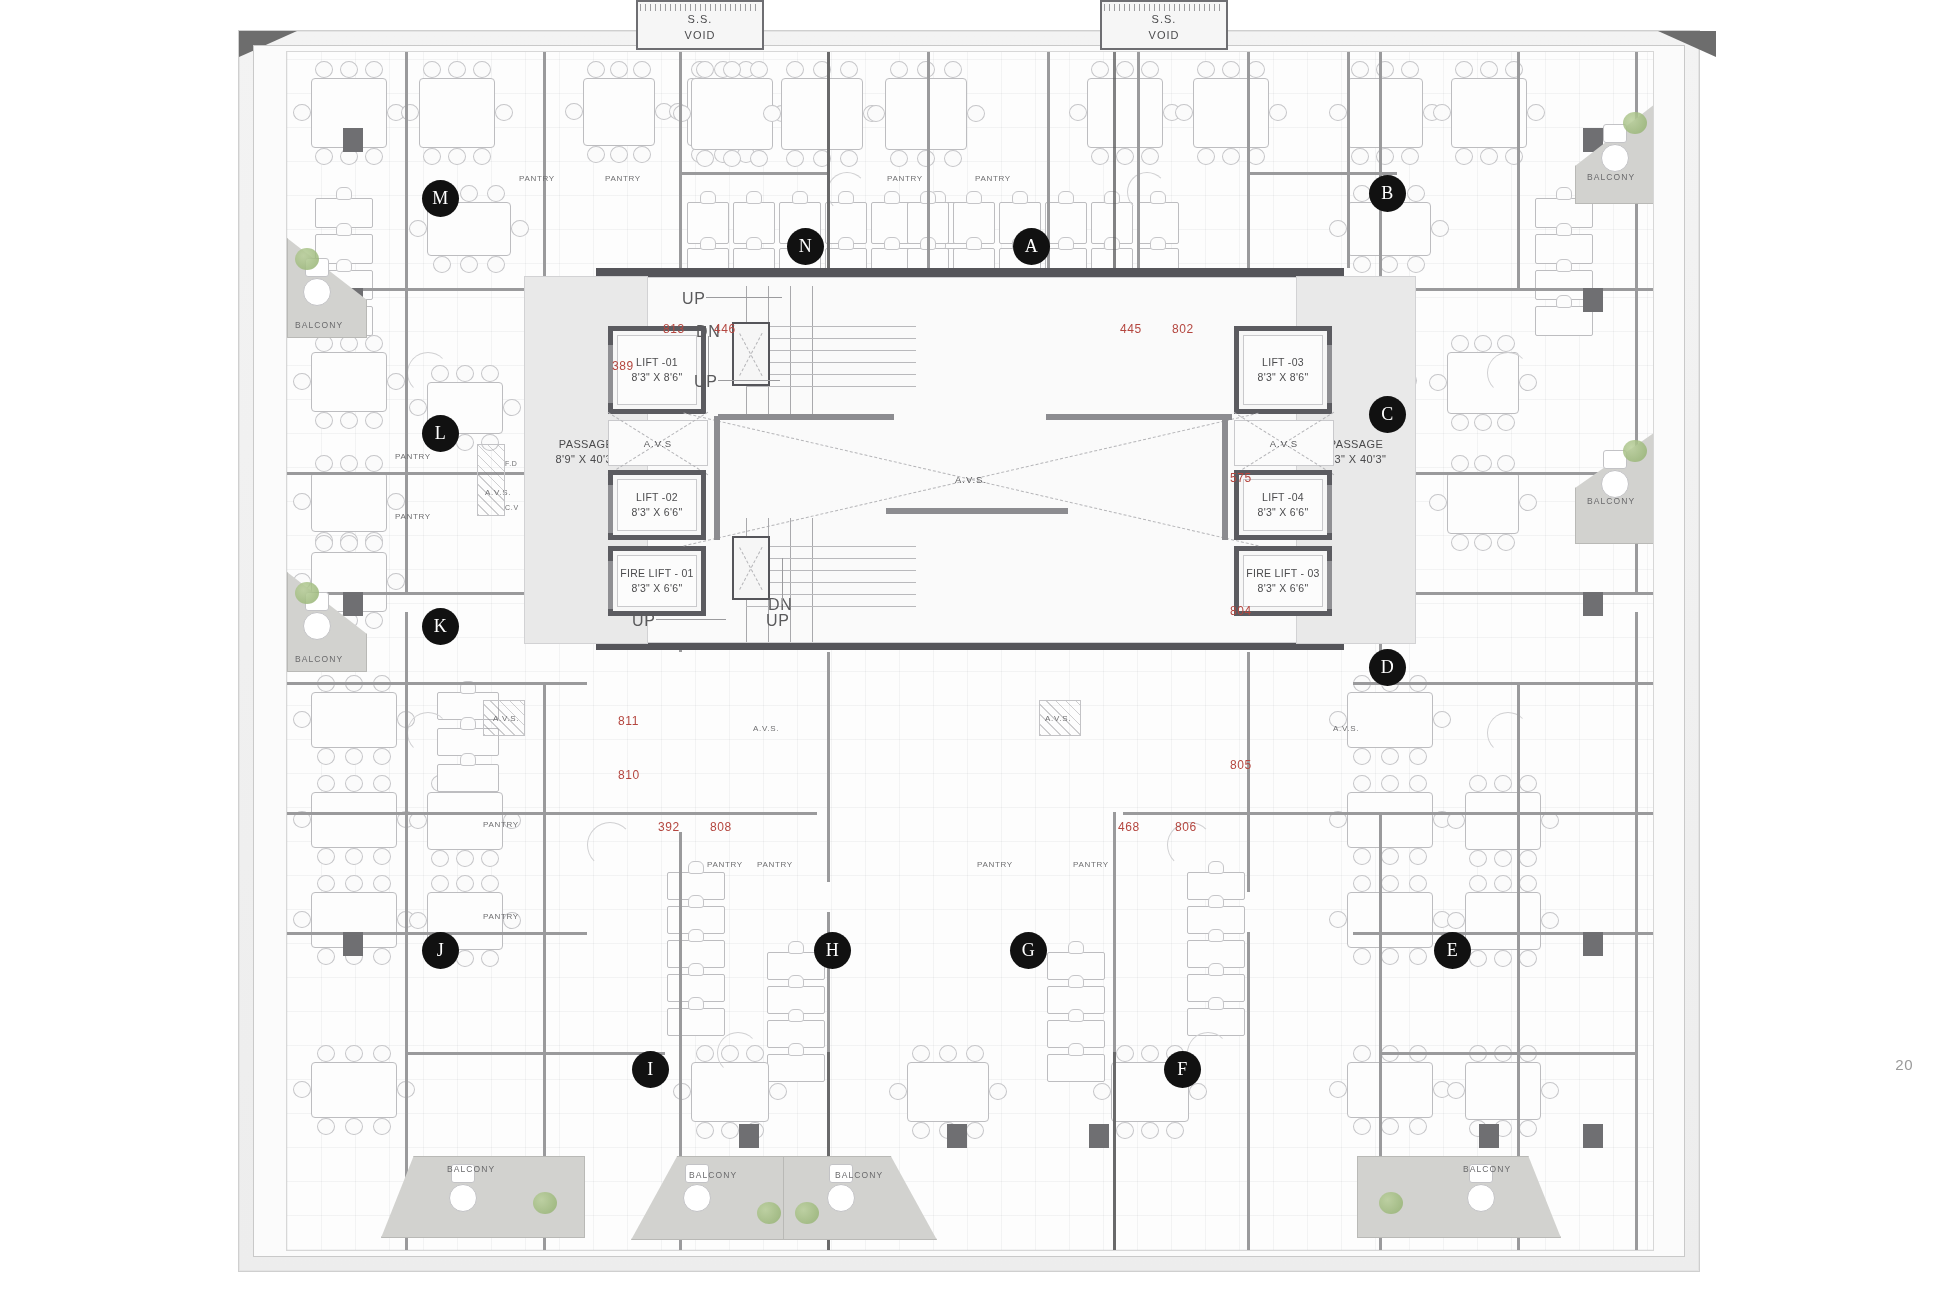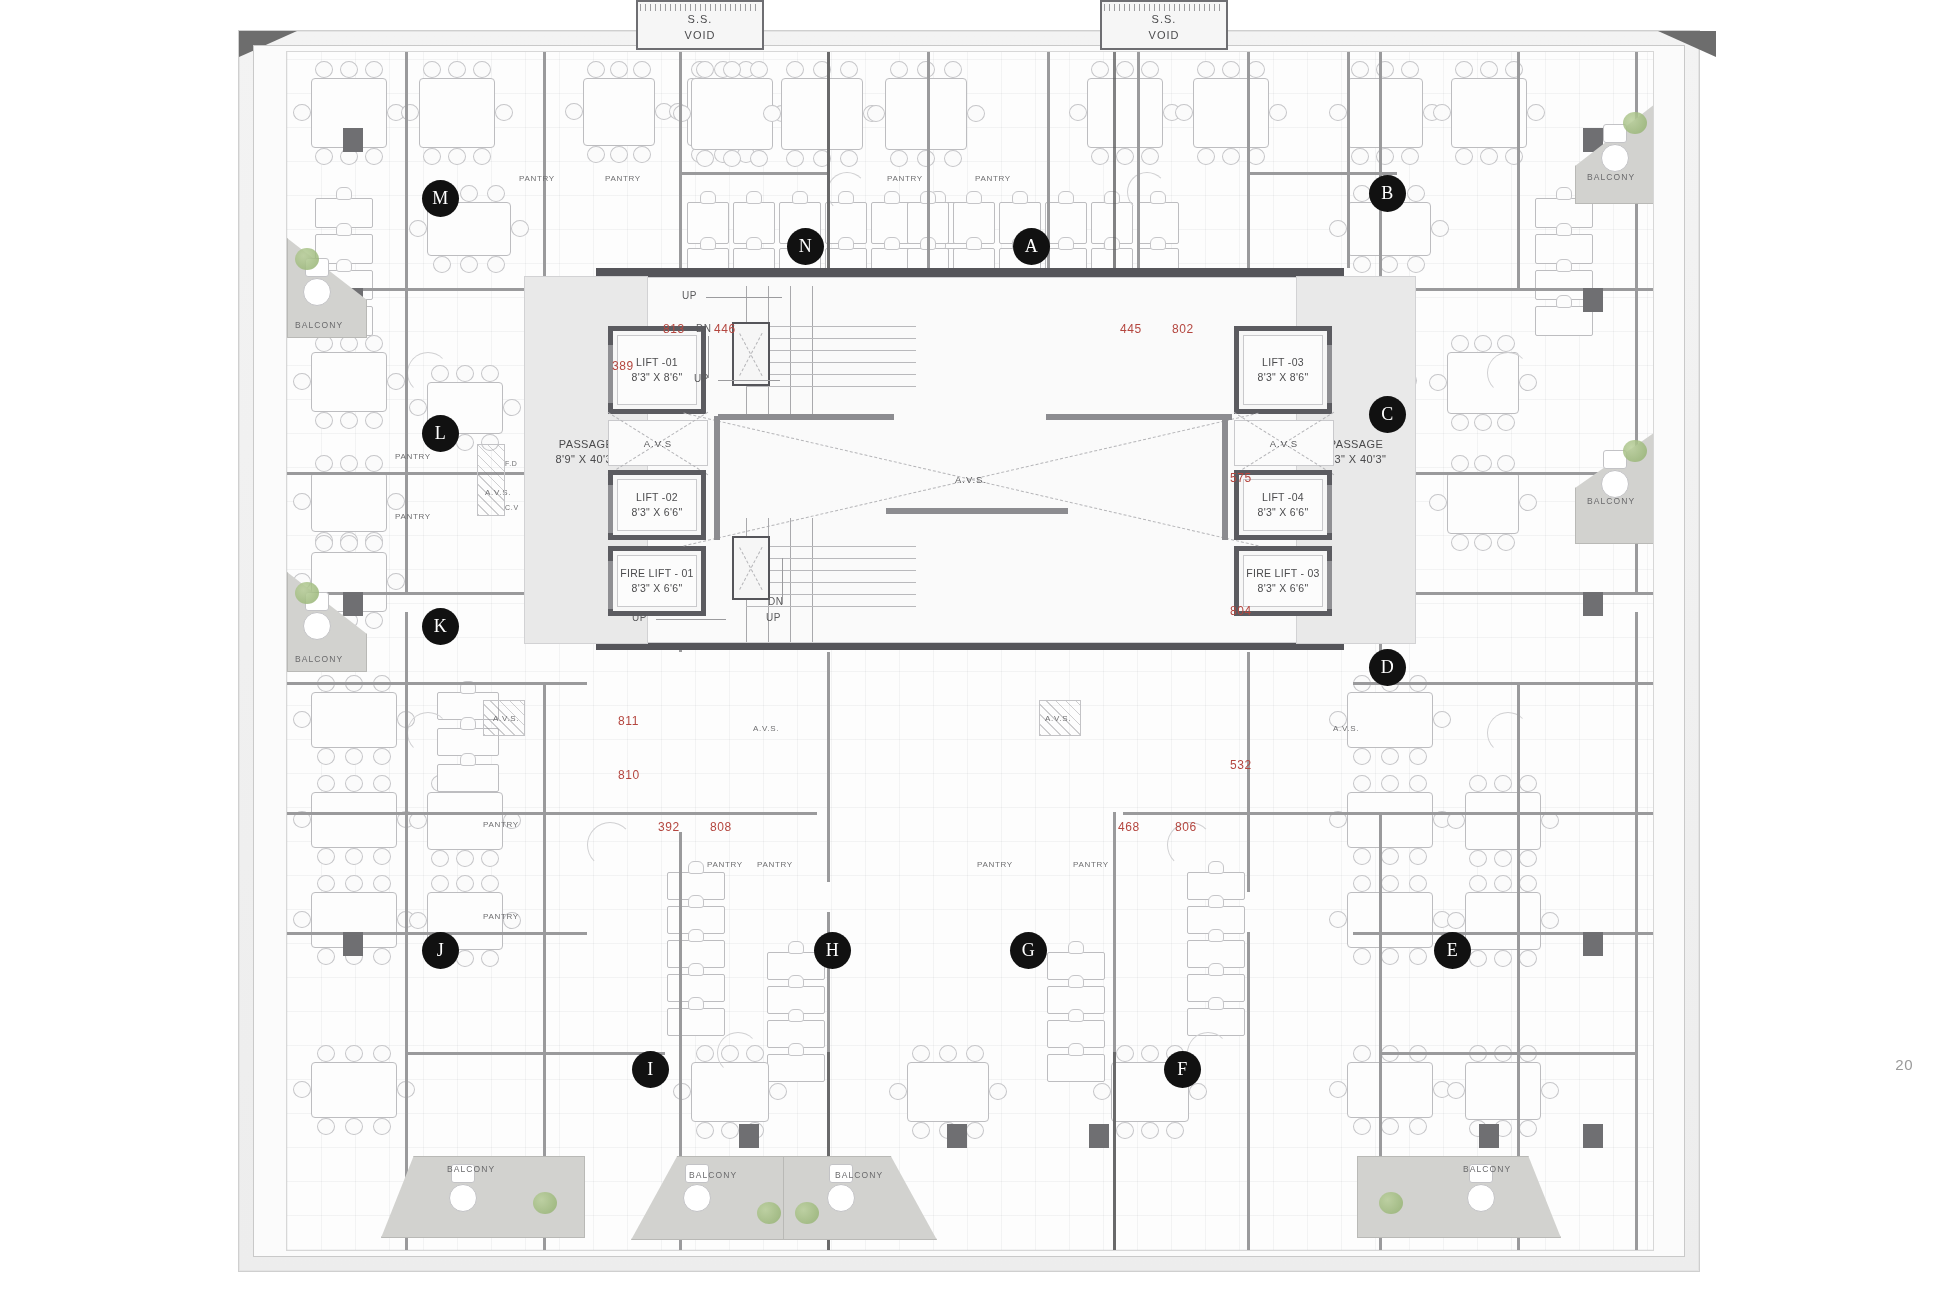--- a/index.html
+++ b/index.html
@@ -64,21 +64,21 @@
   .shaft .x1{transform:rotate(32deg);} .shaft .x2{transform:rotate(-32deg);}
   .shaft .lab{position:absolute;left:0;right:0;top:50%;transform:translateY(-50%);
               text-align:center;font-size:9.5px;color:#5a5a5c;letter-spacing:1px;}
 
   .stair{position:absolute;}
   .stair .tread{position:absolute;left:0;right:0;border-top:1px solid #b9b9bc;}
   .stair .str{position:absolute;top:0;bottom:0;border-left:1px solid #a9a9ac;}
   .stwell{position:absolute;border:2px solid #55555a;background:#f6f6f6;}
   .stwell .d1,.stwell .d2{position:absolute;left:-20%;top:50%;width:140%;border-top:1px dashed #b5b5b8;}
   .stwell .d1{transform:rotate(62deg);} .stwell .d2{transform:rotate(-62deg);}
-  .dirlab{position:absolute;font-size:10px;color:#5a5a5c;letter-spacing:.6px;}
+  .dirlab{position:absolute;font-size:16px;color:#5a5a5c;letter-spacing:.6px;}
   .dirline{position:absolute;border-top:1px solid #9b9b9e;}
   .dirvert{position:absolute;border-left:1px solid #9b9b9e;}
 
   
   .void{position:absolute;border:2px solid #6e6e72;background:#f6f6f6;}
   .void .t{position:absolute;left:0;right:0;text-align:center;font-size:11px;color:#4b4b4d;letter-spacing:1px;}
   .voidhatch{position:absolute;left:2px;right:2px;top:2px;height:7px;
      background-image:repeating-linear-gradient(90deg,#9c9c9f 0 1px,transparent 1px 5px);}
 
   
@@ -855,21 +855,21 @@
     <div class="corewall" style="left:122px;top:146px;width:176px;height:6px;background:#8c8c90;"></div>
     <div class="corewall" style="left:450px;top:146px;width:186px;height:6px;background:#8c8c90;"></div>
     <div class="corewall" style="left:290px;top:240px;width:182px;height:6px;background:#8c8c90;"></div>
     <div class="corewall" style="left:626px;top:148px;width:6px;height:124px;background:#8c8c90;"></div>
   </div>
 
   <div class="unit" style="left:1120px;top:322px;">445</div>
   <div class="unit" style="left:1172px;top:322px;">802</div>
   <div class="unit" style="left:1230px;top:471px;">575</div>
   <div class="unit" style="left:1230px;top:604px;">804</div>
-  <div class="unit" style="left:1230px;top:758px;">532</div>
+  <div class="unit" style="left:1230px;top:758px;">805</div>
   <div class="unit" style="left:1175px;top:820px;">806</div>
   <div class="unit" style="left:1118px;top:820px;">468</div>
   <div class="unit" style="left:710px;top:820px;">808</div>
   <div class="unit" style="left:658px;top:820px;">392</div>
   <div class="unit" style="left:618px;top:768px;">810</div>
   <div class="unit" style="left:618px;top:714px;">811</div>
   <div class="unit" style="left:612px;top:359px;">389</div>
   <div class="unit" style="left:663px;top:322px;">813</div>
   <div class="unit" style="left:714px;top:322px;">446</div>
 

